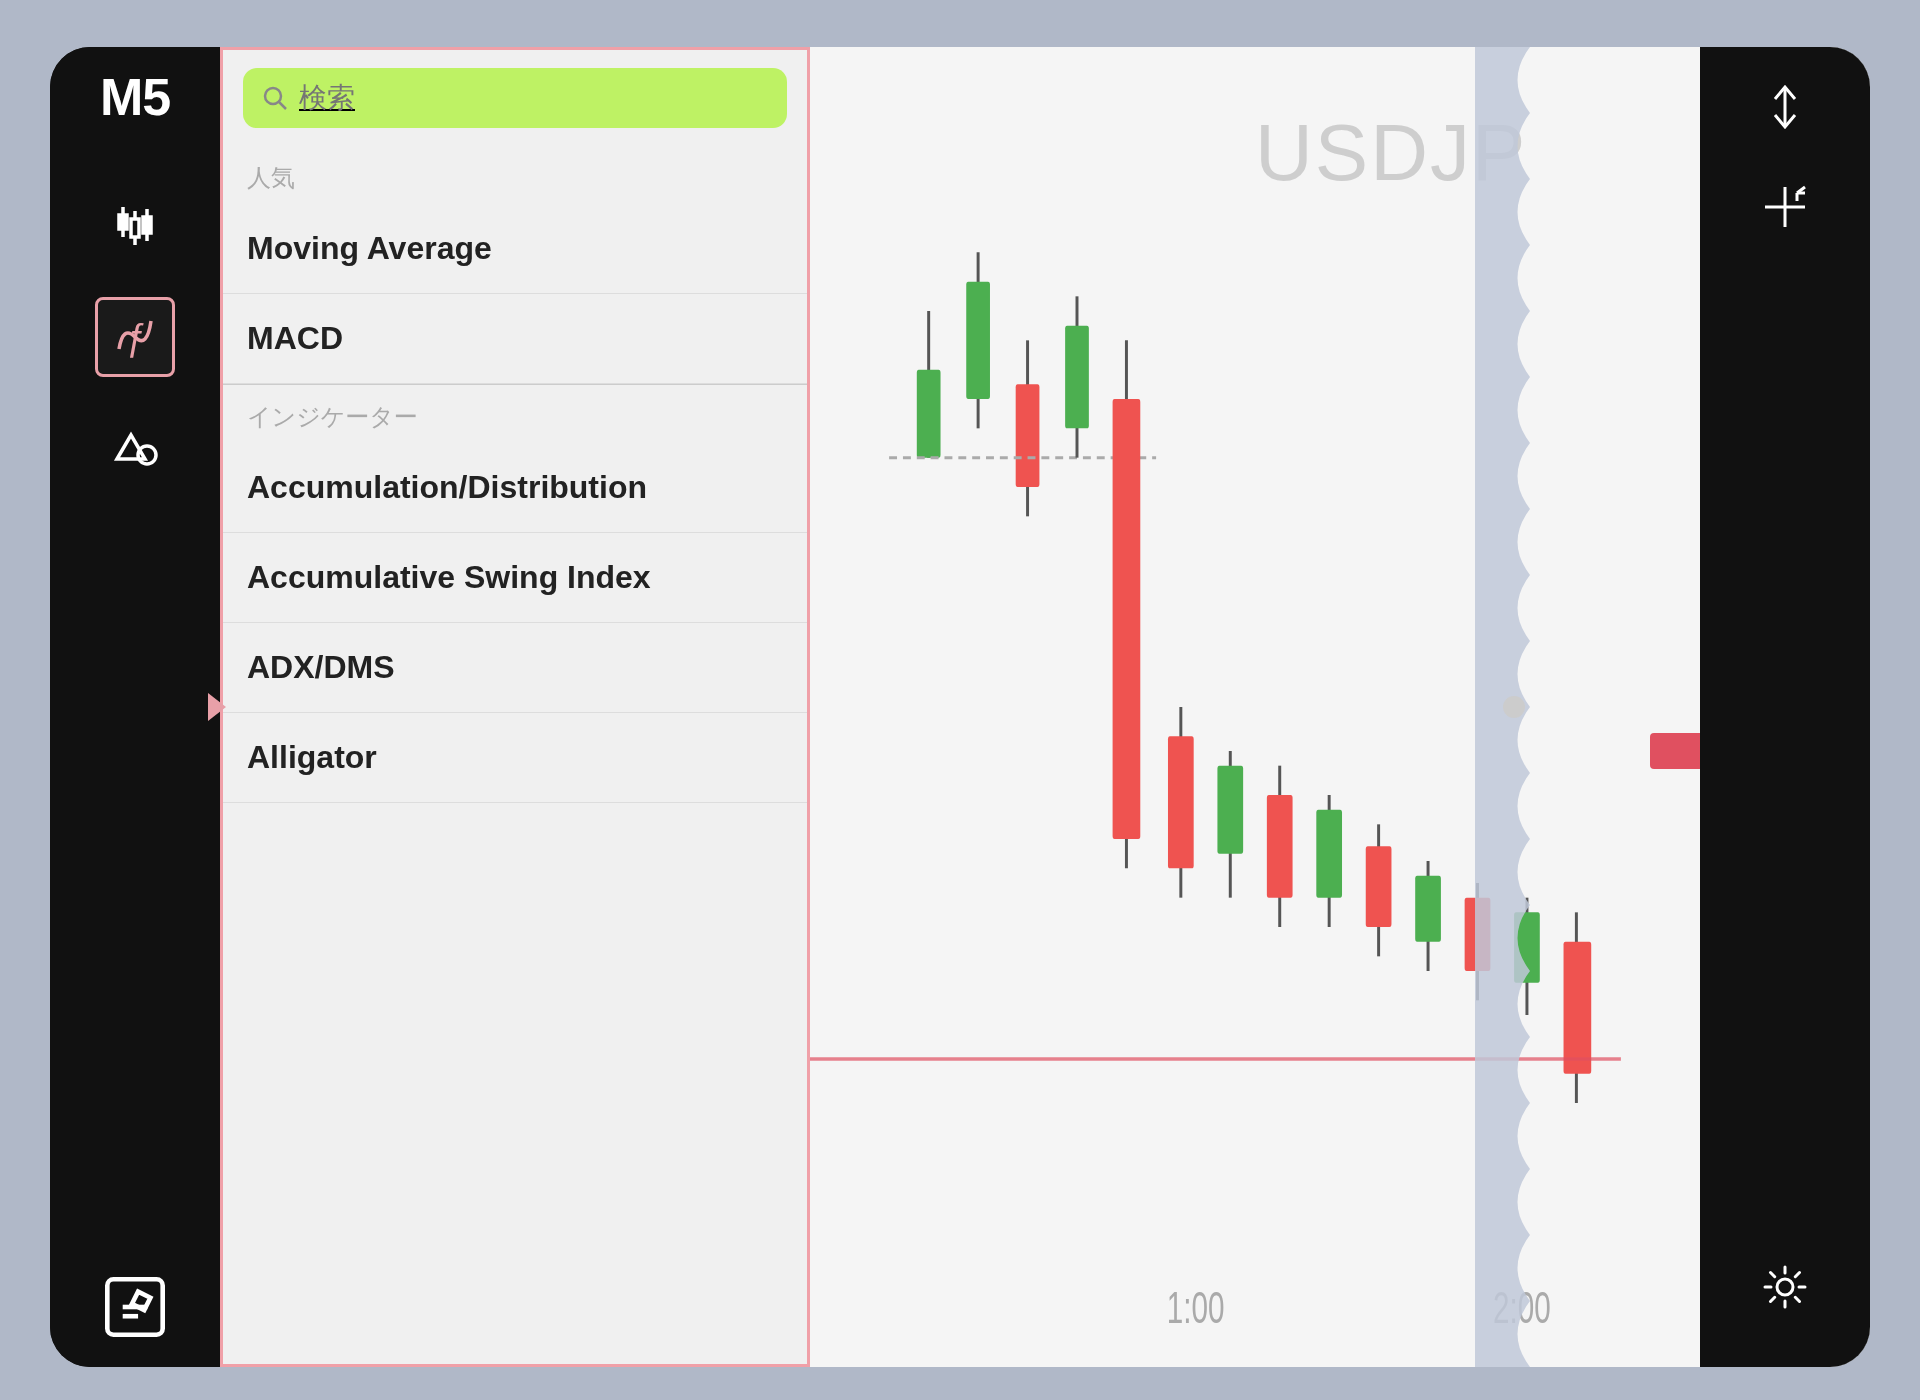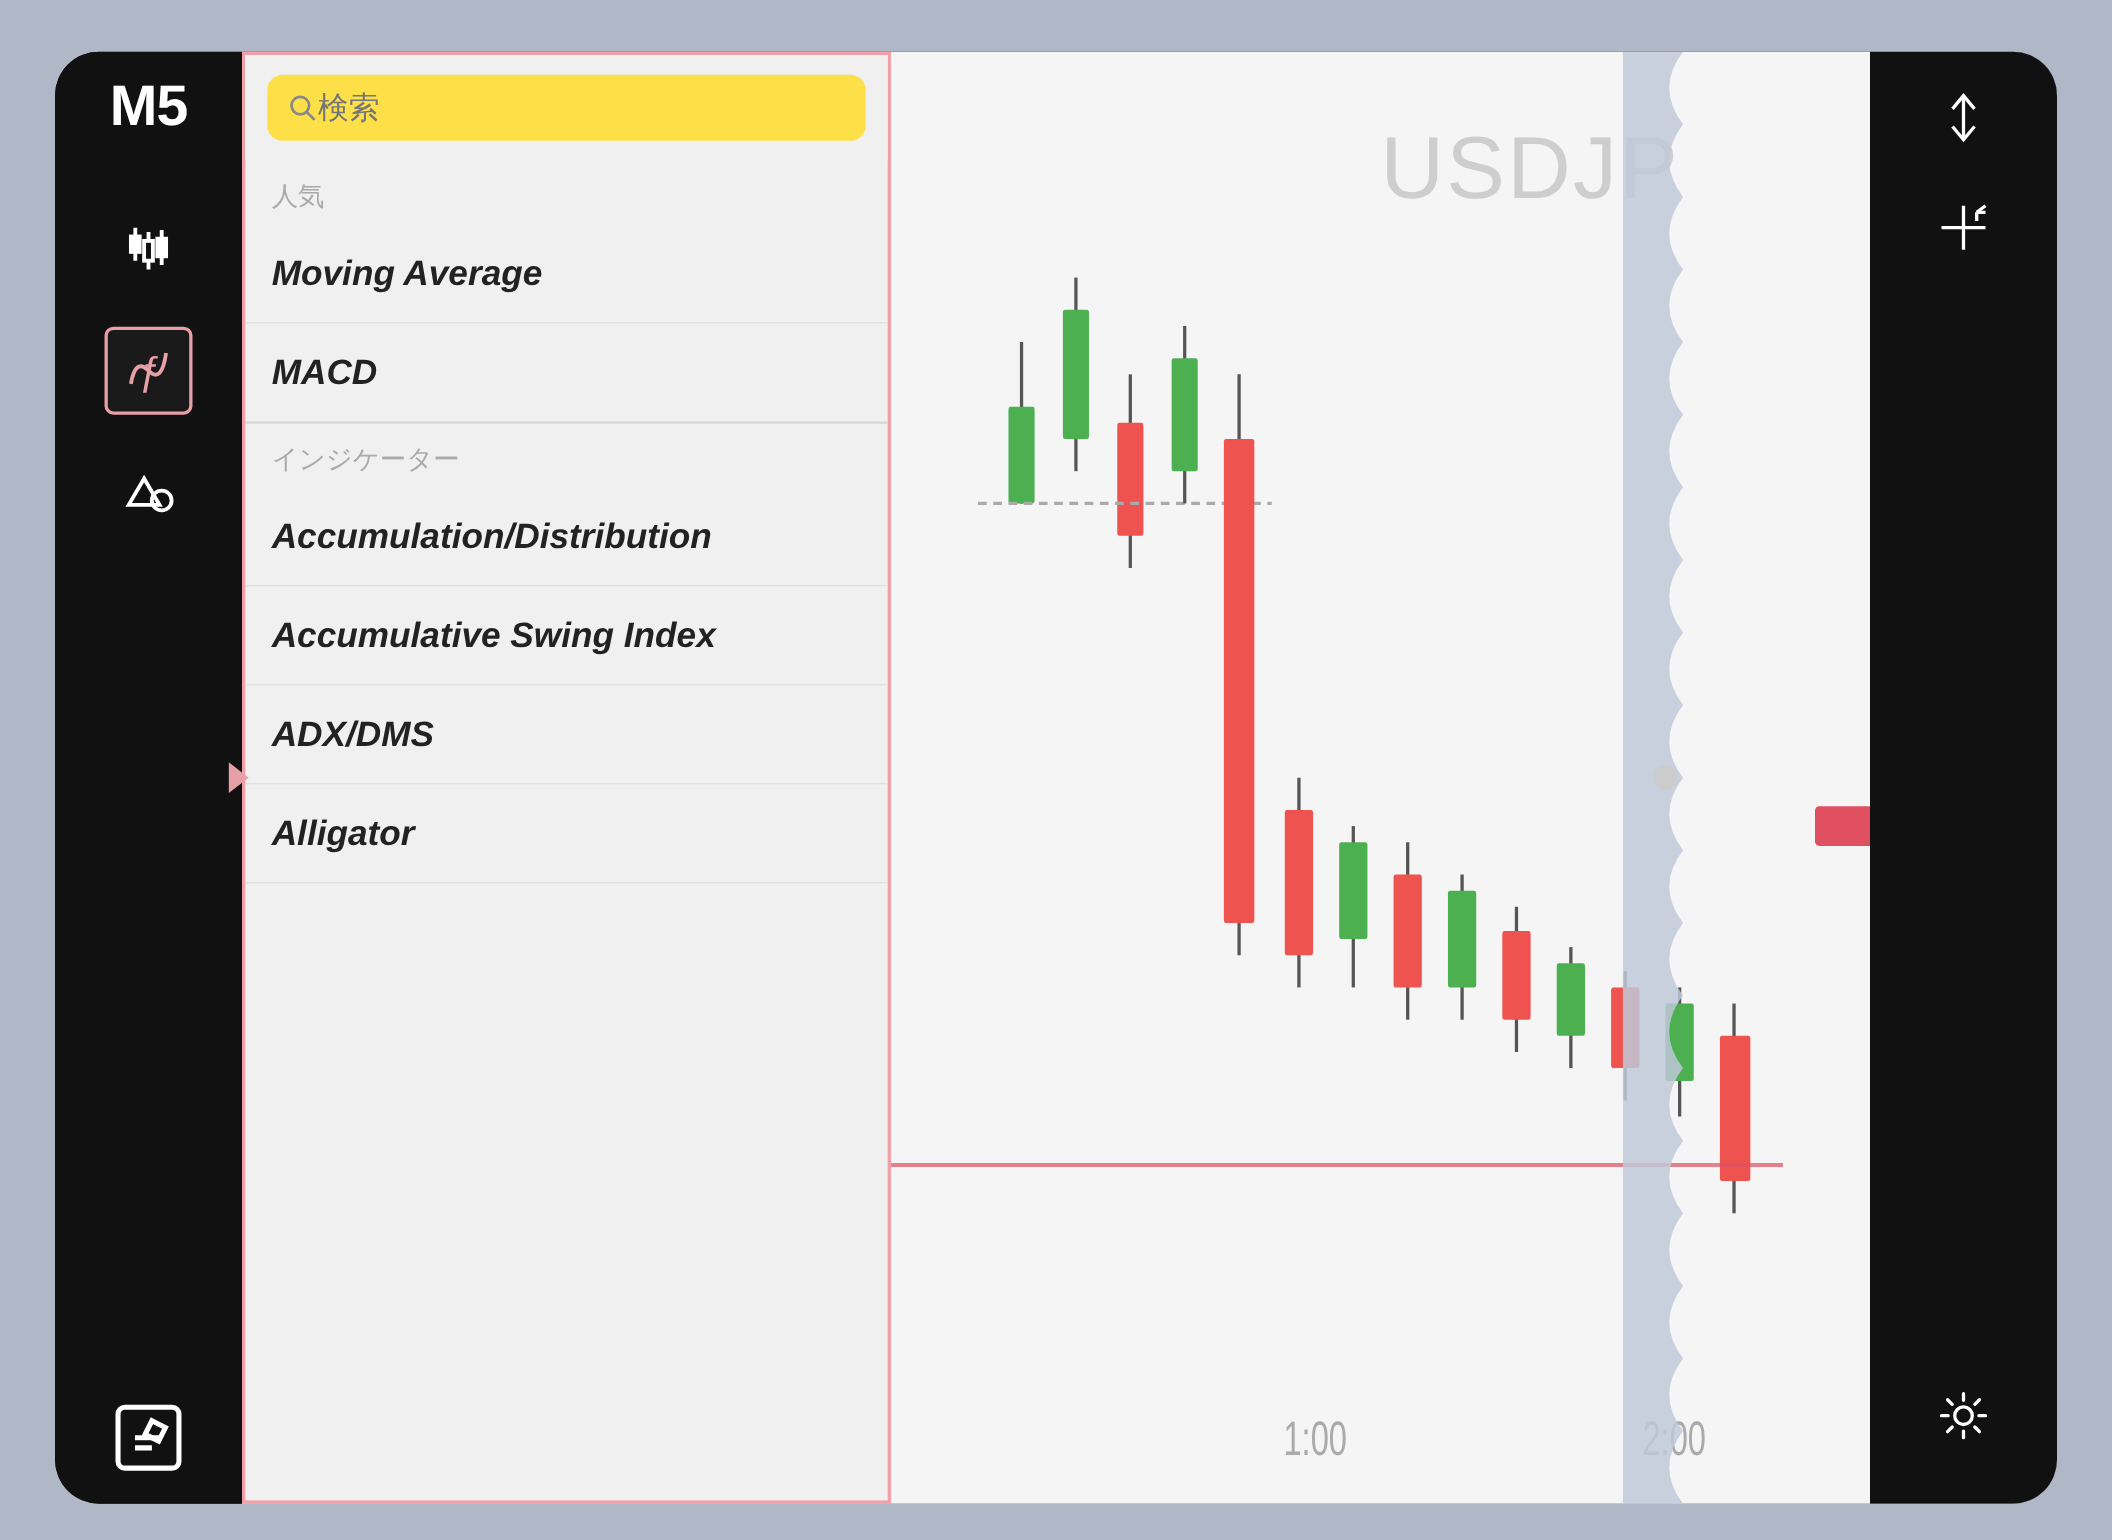--- a/index.html
+++ b/index.html
@@ -112,25 +112,27 @@
       border: 3px solid #f0a0a8;
       z-index: 5;
     }
 
     .search-bar {
       padding: 18px 20px;
       background: #f0f0f0;
     }
 
     .search-input-wrapper {
-      background: #fde047;
+      background: #bef264;
       border-radius: 14px;
       display: flex;
       align-items: center;
       padding: 14px 18px;
+      gap: 10px;
+      text-decoration: underline;
     }
 
     .search-input-wrapper svg {
       width: 28px;
       height: 28px;
       color: #888;
       flex-shrink: 0;
     }
 
     .search-input {
@@ -149,21 +151,20 @@
       font-weight: 400;
     }
 
     .indicator-item {
       padding: 26px 24px;
       font-size: 32px;
       font-weight: 600;
       color: #222;
       cursor: pointer;
       border-bottom: 1px solid #ddd;
-      font-style: italic;
     }
 
     .section-divider {
       height: 1px;
       background: #ccc;
       margin: 0;
     }
 
     
     .chart-area {

